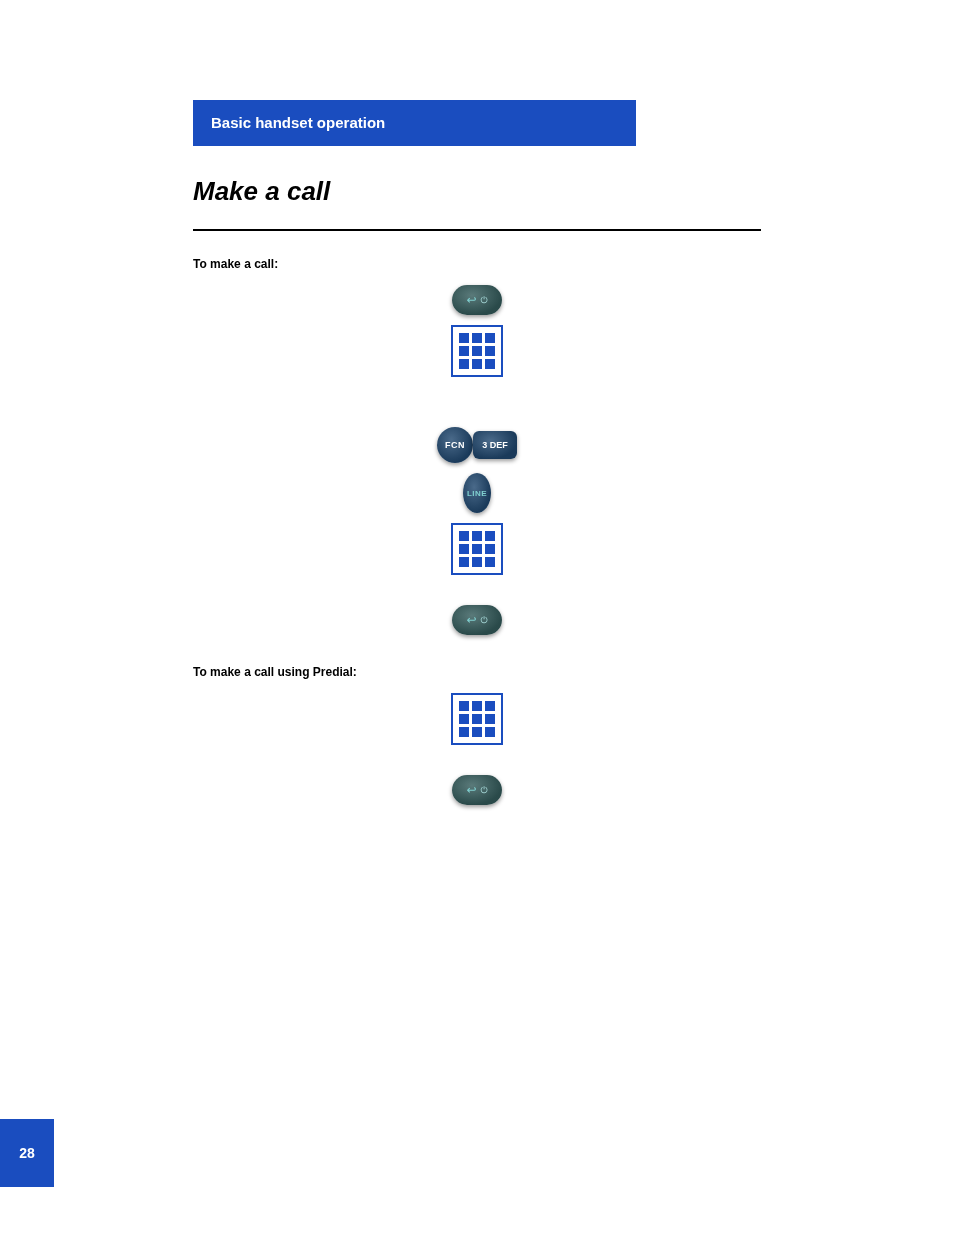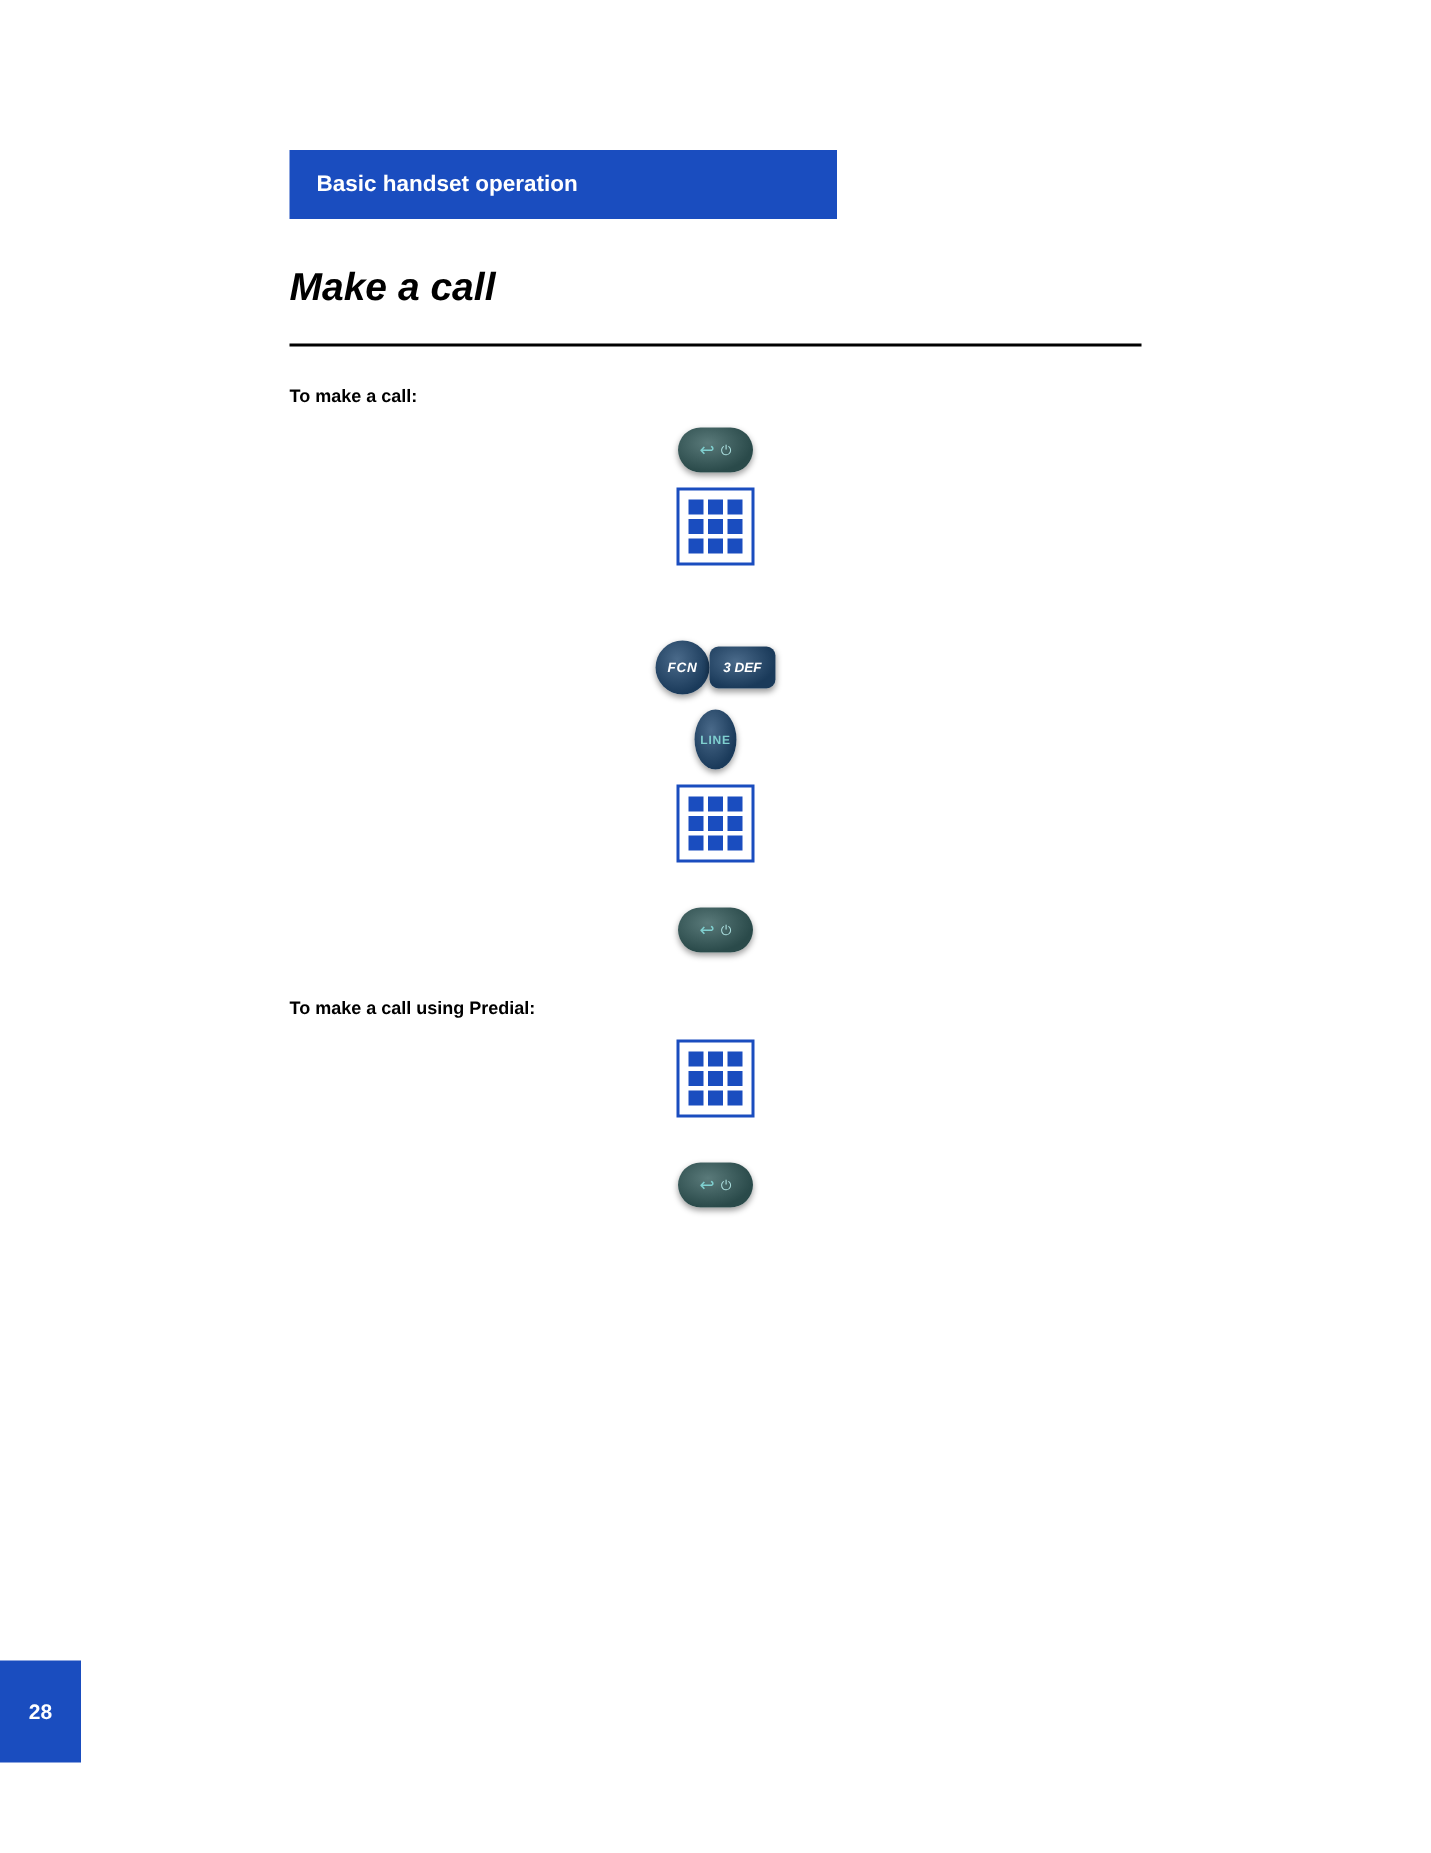--- a/index.html
+++ b/index.html
@@ -12,21 +12,21 @@
     }
 
     .page-container {
       padding: 100px 193px 60px 193px;
     }
 
     .header-banner {
       background-color: #1a4dbf;
       padding: 14px 18px;
       margin-bottom: 30px;
-      width: 365px;
+      width: 443px;
     }
 
     .header-banner-text {
       color: #ffffff;
       font-size: 15px;
       font-weight: bold;
     }
 
     .section-title {
       font-size: 26px;
@@ -121,21 +121,21 @@
       justify-content: center;
       box-shadow: 0 2px 4px rgba(0,0,0,0.4);
       color: #7fcfcf;
       font-size: 11px;
       gap: 4px;
     }
 
     
     .page-number-box {
       position: absolute;
-      bottom: 60px;
+      bottom: 48px;
       left: 0;
       width: 54px;
       height: 68px;
       background-color: #1a4dbf;
       display: flex;
       align-items: center;
       justify-content: center;
     }
 
     .page-number-text {
@@ -188,21 +188,21 @@
         <div class="keypad-cell"></div>
       </div>
     </div>
   </div>
 
   <div class="section-spacer"></div>
 
   <div class="section-block">
 
     <div class="centered-btn">
-      <div style="display:flex; align-items:center;font-style:italic;">
+      <div style="display:flex; align-items:center;">
         <div class="btn-fcn">
           <span>FCN</span>
         </div>
         <div class="btn-3def">
           <span>3 DEF</span>
         </div>
       </div>
     </div>
 
     <div class="centered-btn">

